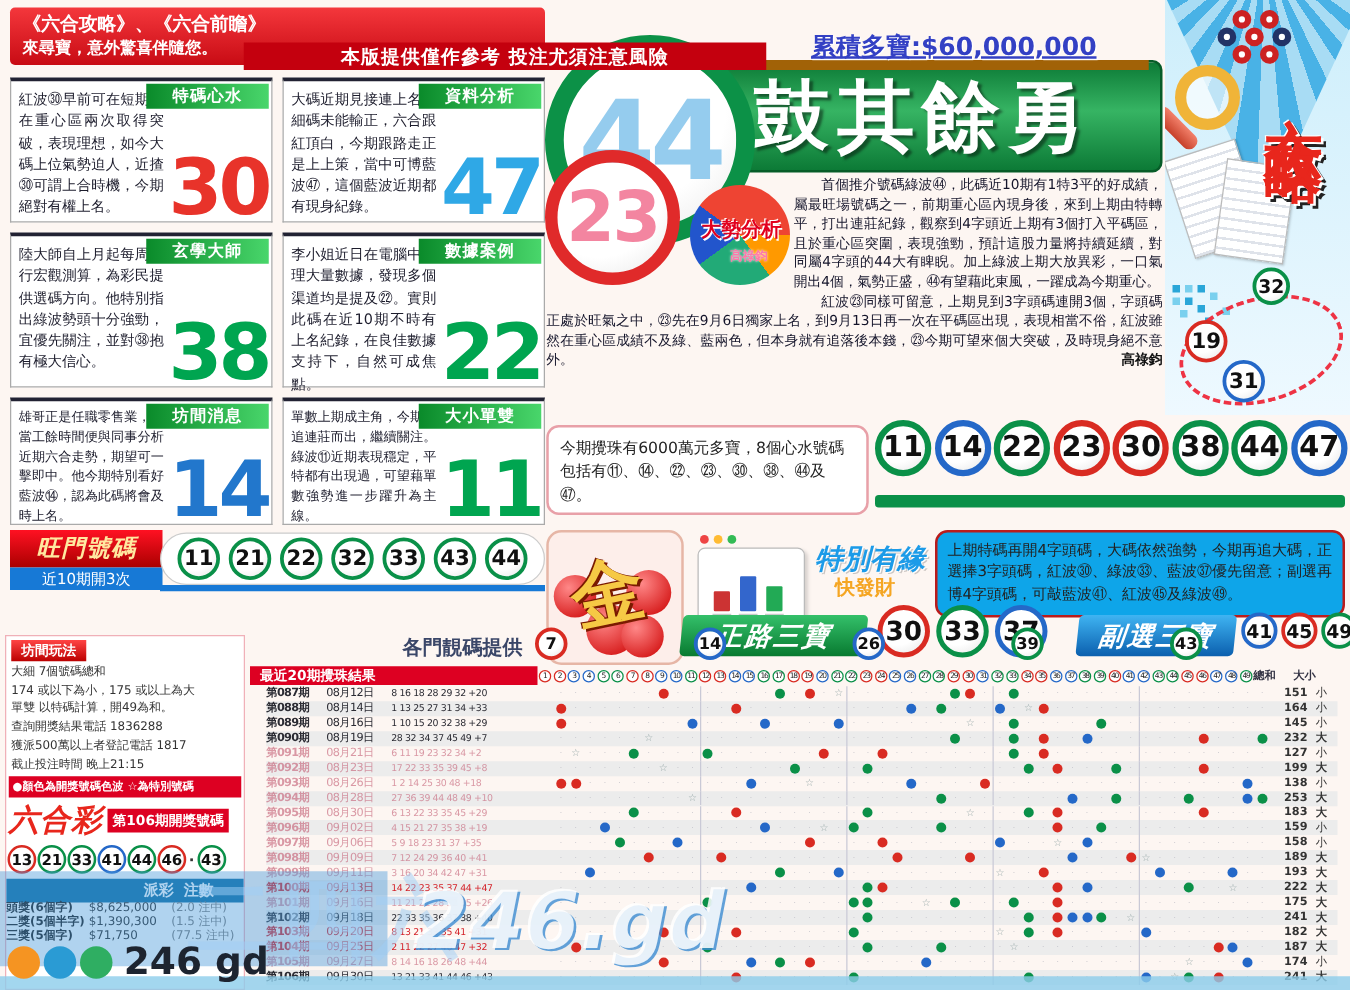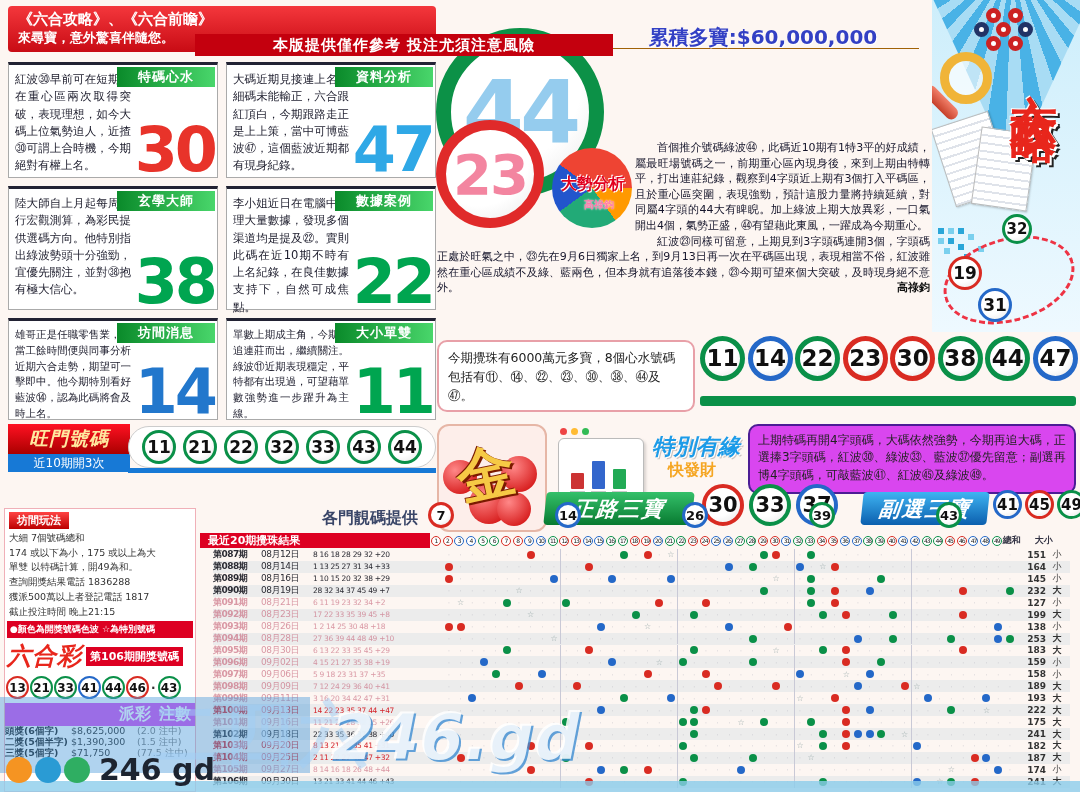--- a/index.html
+++ b/index.html
@@ -34,21 +34,21 @@
   .hot-label{position:absolute;left:8px;top:424px;width:122px;height:30px;background:linear-gradient(180deg,#f12,#a00);
         color:#ffe9a0;font-size:19px;font-weight:900;display:flex;align-items:center;justify-content:center;
         font-style:italic;letter-spacing:1px;}
   .hot-sub{position:absolute;left:8px;top:454px;width:122px;height:18px;background:#1779d6;color:#fff;
         font-size:12px;display:flex;align-items:center;justify-content:center;}
   .hot-pill{position:absolute;left:128px;top:426px;width:308px;height:42px;background:#fff;border:1px solid #ccc;
         border-radius:21px;display:flex;align-items:center;justify-content:space-evenly;padding:0 6px;box-sizing:border-box;}
   .hot-bar{position:absolute;left:128px;top:468px;width:308px;height:5px;background:#1779d6;}
   
   .jackpot{position:absolute;left:607px;top:24px;width:312px;height:24px;font-size:20px;font-weight:900;
-        color:#3340c4;text-shadow:1px 1px 0 #fff;border-bottom:1px solid #a16207;z-index:4;text-align:center;}
+        color:#3340c4;text-shadow:1px 1px 0 #fff;border-bottom:8px solid #a16207;z-index:4;text-align:center;text-decoration:underline;}
   .headline{position:absolute;left:545px;top:48px;width:385px;height:90px;border-radius:8px;
         background:linear-gradient(180deg,#0c7a36,#36b463 45%,#0c7a36);border:2px solid #075c28;
         display:flex;align-items:center;justify-content:center;z-index:2;box-sizing:border-box;}
   .headline span{font-size:62px;font-weight:900;color:#fff;letter-spacing:6px;
         text-shadow:3px 3px 2px rgba(0,0,0,.45);}
   .bigball{position:absolute;border-radius:50%;background:radial-gradient(circle at 38% 30%,#fff 60%,#e9e9e9);
         display:flex;align-items:center;justify-content:center;z-index:3;box-sizing:border-box;}
   .bb44{left:436px;top:28px;width:168px;height:168px;border:15px solid #0c9147;}
   .bb44 span{font-size:88px;font-weight:900;color:rgba(130,195,235,.85);letter-spacing:-4px;}
   .bb23{left:436px;top:120px;width:108px;height:108px;border:10px solid #e02a2a;}
@@ -81,22 +81,22 @@
   .win-card{position:absolute;left:558px;top:438px;width:84px;height:58px;background:#fff;border:1px solid #bbb;
         border-radius:6px;box-shadow:2px 2px 3px rgba(0,0,0,.15);}
   .win-dots{position:absolute;left:560px;top:428px;display:flex;gap:4px;}
   .win-dots i{width:7px;height:7px;border-radius:50%;display:block;}
   .win-bars{position:absolute;left:12px;bottom:8px;display:flex;align-items:flex-end;gap:8px;}
   .win-bars .bar{width:13px;border-radius:1px;}
   .win-bars .base{position:absolute;bottom:-5px;left:-1px;width:15px;height:3px;background:#c9c9c9;}
   .special-title{position:absolute;left:652px;top:432px;font-size:22px;font-weight:900;font-style:italic;
         color:#1c9be8;text-shadow:1px 1px 0 #fff,2px 2px 0 rgba(0,0,0,.2);}
   .special-sub{position:absolute;left:668px;top:460px;font-size:16px;font-weight:700;color:#f5a623;}
-  .special-text{position:absolute;left:748px;top:424px;width:328px;height:70px;border:2px solid #4c1d95;
-        border-radius:10px;background:#d946ef;padding:6px 8px;box-sizing:border-box;font-size:12px;line-height:1.45;}
+  .special-text{position:absolute;left:748px;top:424px;width:328px;height:70px;border:2px solid #b91c1c;
+        border-radius:10px;background:#0ea5e9;padding:6px 8px;box-sizing:border-box;font-size:12px;line-height:1.45;}
   .main-label{position:absolute;left:545px;top:492px;width:148px;height:33px;transform:skewX(-6deg);
         background:linear-gradient(180deg,#34c06a,#087a30);color:#fff;font-size:21px;font-weight:900;
         font-style:italic;display:flex;align-items:center;justify-content:center;border-radius:4px;letter-spacing:2px;}
   .main-balls{position:absolute;left:702px;top:484px;display:flex;gap:5px;}
   .alt-label{position:absolute;left:862px;top:492px;width:126px;height:33px;transform:skewX(-6deg);
         background:linear-gradient(180deg,#3fb4f2,#0b5fae);color:#fff;font-size:21px;font-weight:900;
         font-style:italic;display:flex;align-items:center;justify-content:center;border-radius:4px;letter-spacing:2px;}
   .alt-balls{position:absolute;left:993px;top:490px;display:flex;gap:3px;}
   
   .side-banner{position:absolute;left:932px;top:0;width:148px;height:332px;overflow:hidden;
@@ -128,21 +128,21 @@
         text-shadow:1px 1px 0 #fbb;margin:4px 2px 2px 4px;}
   .play-label{display:inline-block;background:linear-gradient(180deg,#f44,#b00);color:#fff;font-size:11px;
         font-weight:900;padding:1px 8px;margin-left:4px;}
   .rules{font-size:9.5px;line-height:1.55;color:#333;margin:2px 4px;}
   .legend{background:#d02;color:#fff;font-size:9px;font-weight:700;padding:2px 3px;margin:1px 2px;}
   .result-head{display:flex;align-items:center;margin:2px 2px 0 2px;}
   .result-head .six{font-size:24px;font-weight:900;font-style:italic;color:#e8261c;letter-spacing:1px;}
   .result-head .per{background:#d02;color:#fff;font-size:11px;font-weight:700;padding:2px 4px;margin-left:4px;}
   .result-balls{display:flex;align-items:center;gap:1px;margin:4px 1px;}
   .result-balls .plus{font-weight:900;font-size:12px;color:#333;margin:0 1px;}
-  .prize-header{display:flex;background:#d946ef;color:#fff;font-size:16px;font-weight:700;justify-content:flex-end;}
+  .prize-header{display:flex;background:#0369a1;color:#fff;font-size:12px;font-weight:700;}
   .prize-header span{padding:1px 4px;}
   .prize-row{display:flex;font-size:9.5px;line-height:1.15;}
   .prize-row .n{width:66px;font-weight:900;color:#111;}
   .prize-row .a{width:66px;color:#222;}
   .prize-row .c{width:56px;color:#777;}
   
   .provide-label{position:absolute;left:322px;top:508px;font-size:16px;font-weight:700;color:#3a4668;z-index:2;}
   .provide-balls{position:absolute;left:428px;top:502px;width:534px;display:flex;justify-content:space-between;z-index:2;}
   .res-strip{position:absolute;left:200px;top:533px;width:230px;height:15px;background:#d02;color:#fff;
         font-size:11px;font-weight:900;display:flex;align-items:center;padding-left:8px;box-sizing:border-box;}
@@ -229,20 +229,23 @@
       <span class="ball green" style="width: 34px; height: 34px; font-size: 17px; border-width: 3px;">21</span>
       <span class="ball green" style="width: 34px; height: 34px; font-size: 17px; border-width: 3px;">22</span>
       <span class="ball green" style="width: 34px; height: 34px; font-size: 17px; border-width: 3px;">32</span>
       <span class="ball green" style="width: 34px; height: 34px; font-size: 17px; border-width: 3px;">33</span>
       <span class="ball green" style="width: 34px; height: 34px; font-size: 17px; border-width: 3px;">43</span>
       <span class="ball green" style="width: 34px; height: 34px; font-size: 17px; border-width: 3px;">44</span>
     </div>
   <div class="hot-bar"></div>
 
   <div class="jackpot">累積多寶:$60,000,000</div>
+  <div class="headline">
+    <span>鼓其餘勇</span>
+  </div>
   <div class="bigball bb44">
     <span>44</span>
   </div>
   <div class="bigball bb23">
     <span>23</span>
   </div>
   <div class="trend-logo">
     <span class="t1">大勢分析</span>
     <span class="t2">高祿鈞</span>
   </div>

